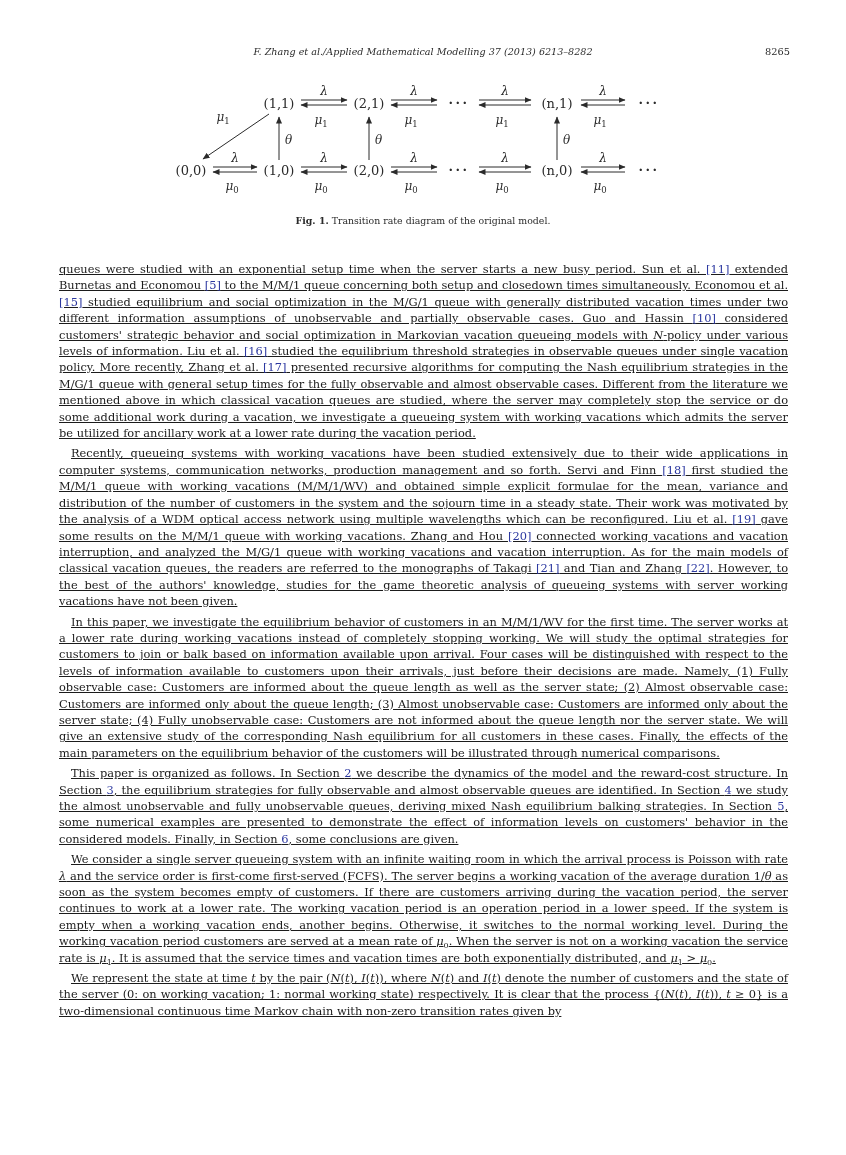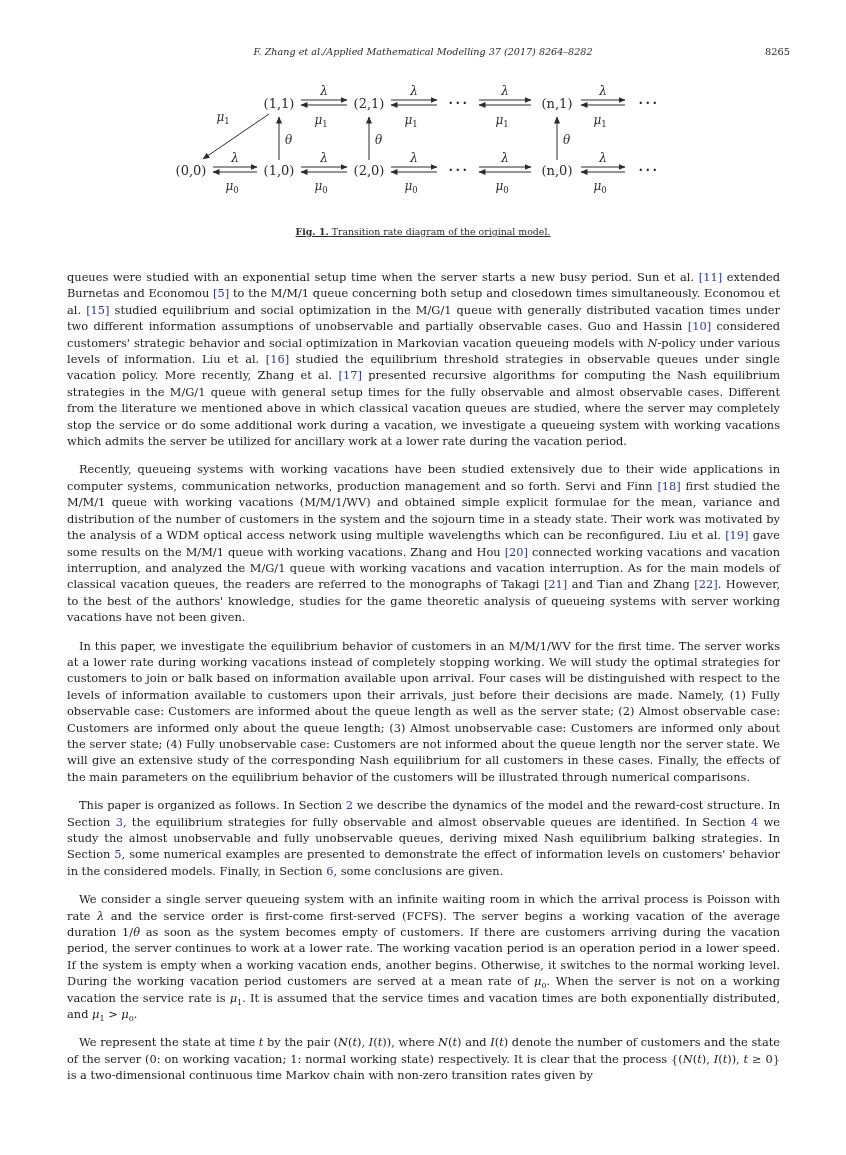--- a/index.html
+++ b/index.html
@@ -20,58 +20,57 @@
     position:absolute;top:46px;right:56px;
     font-size:9.8px;color:#2a2a2a;font-style:normal;
   }
   
   .figwrap{
     position:absolute;top:88px;left:0;width:100%;
     text-align:center;
   }
   .figwrap svg{overflow:visible;}
   .fig-caption{
-    margin-top:16px;
+    margin-top:5px;
     font-size:9.4px;color:#2a2a2a;text-align:center;
     font-family:"DejaVu Serif", serif;
-    text-decoration:underline;
   }
   .fig-caption .cap-label{font-weight:bold;}
   svg text{
     font-family:"DejaVu Serif", serif;
     fill:#2b2b2b;
   }
   .state{font-size:13px;}
   .rate{font-size:12px;font-style:italic;}
   .rsub{font-size:8.5px;font-style:normal;}
   .dots{font-size:13px;letter-spacing:2.5px;font-weight:bold;}
   svg line{stroke:#2b2b2b;stroke-width:1;}
   
   .bodytext{
     position:absolute;top:257px;left:55px;width:737px;
     font-size:11.4px;line-height:16.4px;text-align:justify;
     color:#1b1b1b;
   }
-  .bodytext p{margin:12px;text-indent:12px;}
+  .bodytext p{margin:4px;text-indent:12px;text-decoration:underline;}
   .bodytext p.noindent{text-indent:0;}
   .bodytext .cite{color:#2c38a0;}
   .bodytext i{font-style:italic;}
   .bodytext sub{font-size:8px;line-height:0;vertical-align:sub;}
   .section-heading{
     margin:27px 0 19px 0;
     font-size:11.6px;font-weight:bold;color:#1b1b1b;
     text-align:left;
   }
 </style>
 </head>
 <body>
 
 <div class="page">
 
-  <div class="running-head">F. Zhang et al./Applied Mathematical Modelling 37 (2017) 8264–8282</div>
+  <div class="running-head">F. Zhang et al./Applied Mathematical Modelling 37 (2013) 6213–8282</div>
   <div class="page-number">8265</div>
 
   <div class="figwrap">
     <svg width="500" height="118" viewBox="0 0 500 118" xmlns="http://www.w3.org/2000/svg">
       <defs>
         <marker id="ar" markerWidth="8" markerHeight="6" refX="6.5" refY="3" orient="auto" markerUnits="userSpaceOnUse">
           <path d="M0,0 L7,3 L0,6 Z" fill="#2b2b2b"></path>
         </marker>
       </defs>
 

